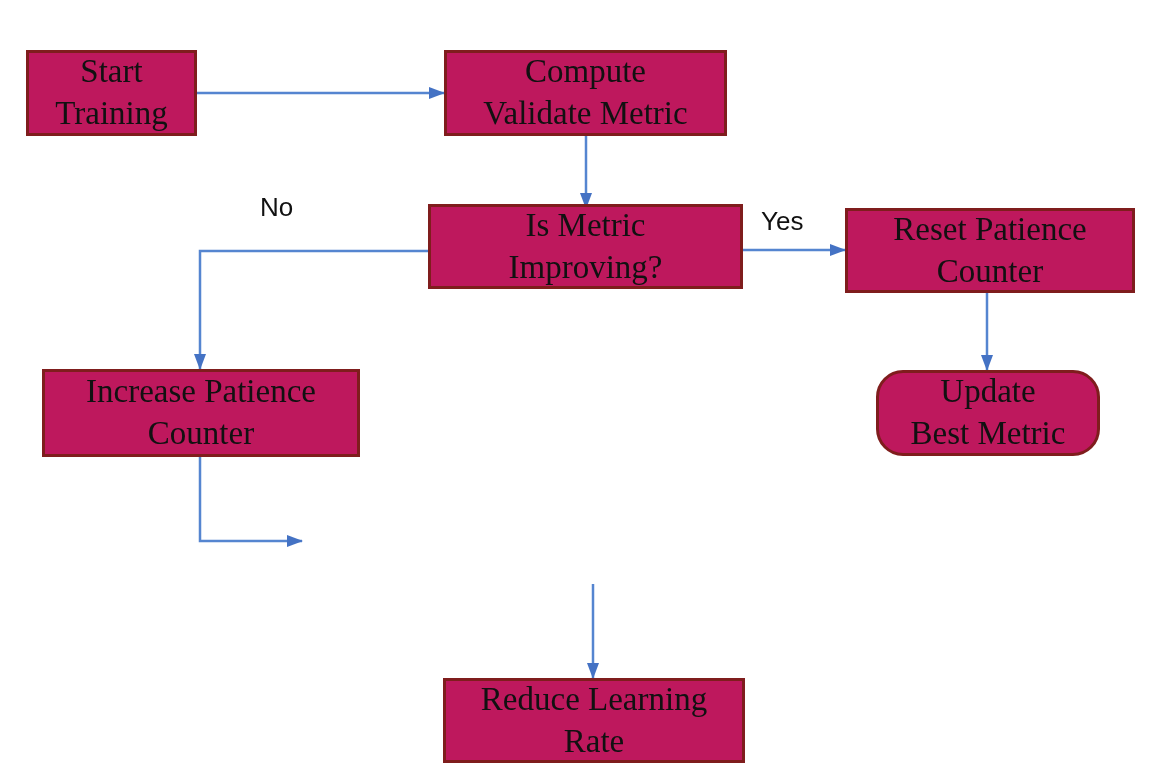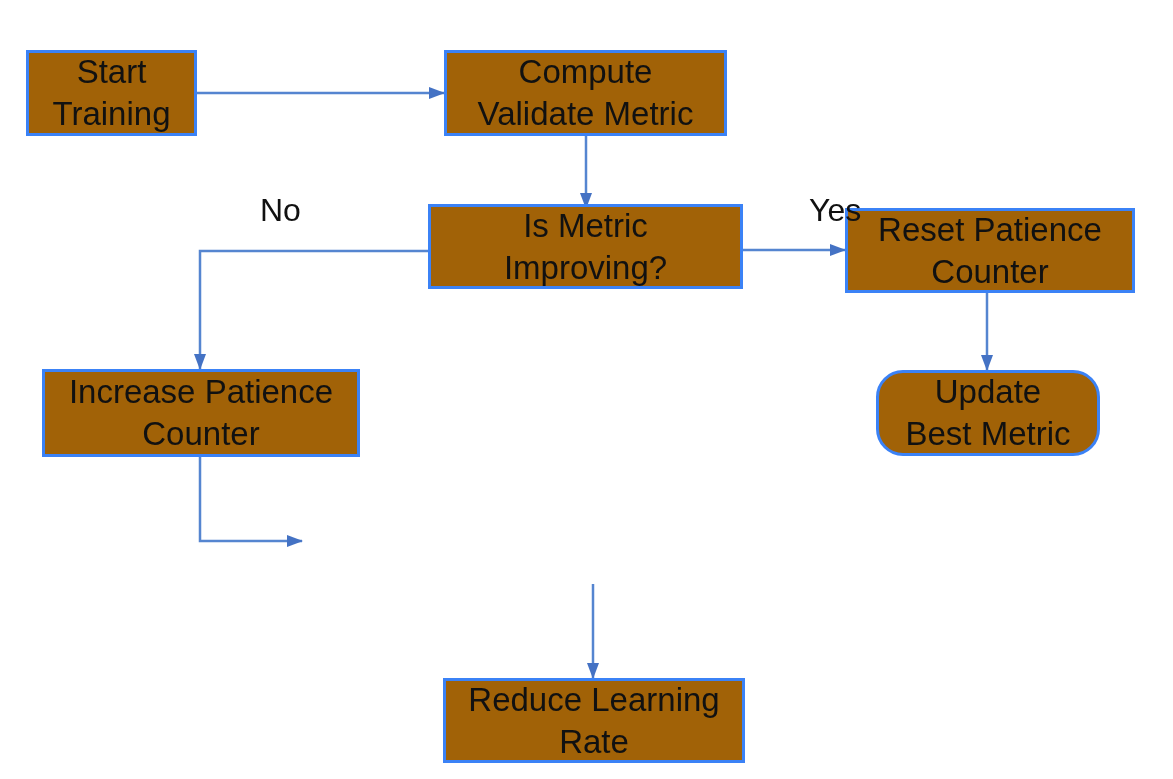--- a/index.html
+++ b/index.html
@@ -17,52 +17,53 @@
   }
   .arrow-layer {
     position: absolute;
     left: 0; top: 0;
     width: 1173px; height: 779px;
     z-index: 1;
   }
   .node {
     position: absolute;
     z-index: 2;
-    background: #a16207;
-    border: 3px solid #3b82f6;
+    background: #be185d;
+    border: 3px solid #7f1d1d;
     box-sizing: border-box;
     display: flex;
     align-items: center;
     justify-content: center;
     text-align: center;
+    font-family: Liberation Serif, serif;
   }
   .node-label {
     font-size: 33px;
     line-height: 1.26;
     color: #111111;
     white-space: pre-line;
   }
   .edge-label {
     position: absolute;
     z-index: 2;
-    font-size: 32px;
+    font-size: 26px;
     line-height: 1.1;
     color: #111111;
   }
   
   .n-start     { left: 26px;  top: 50px;  width: 171px; height: 86px; }
   .n-compute   { left: 444px; top: 50px;  width: 283px; height: 86px; }
   .n-decision  { left: 428px; top: 204px; width: 315px; height: 85px; }
   .n-reset     { left: 845px; top: 208px; width: 290px; height: 85px; }
   .n-update    { left: 876px; top: 370px; width: 224px; height: 86px; border-radius: 27px; }
   .n-increase  { left: 42px;  top: 369px; width: 318px; height: 88px; }
   .n-threshold { left: 302px; top: 499px; width: 583px; height: 85px; }
   .n-reduce    { left: 443px; top: 678px; width: 302px; height: 85px; }
   .lbl-no  { left: 260px; top: 193px; }
-  .lbl-yes { left: 761px; top: 193px; margin-left: 48px; }
+  .lbl-yes { left: 761px; top: 207px; }
 </style>
 </head>
 <body>
 
 <div class="canvas">
 
   <svg class="arrow-layer" viewBox="0 0 1173 779" xmlns="http://www.w3.org/2000/svg">
     <defs>
       <marker id="ah" markerUnits="userSpaceOnUse" markerWidth="18" markerHeight="13" refX="15" refY="6" orient="auto">
         <path d="M0,0 L16,6 L0,12 Z" fill="#4472C4"></path>

